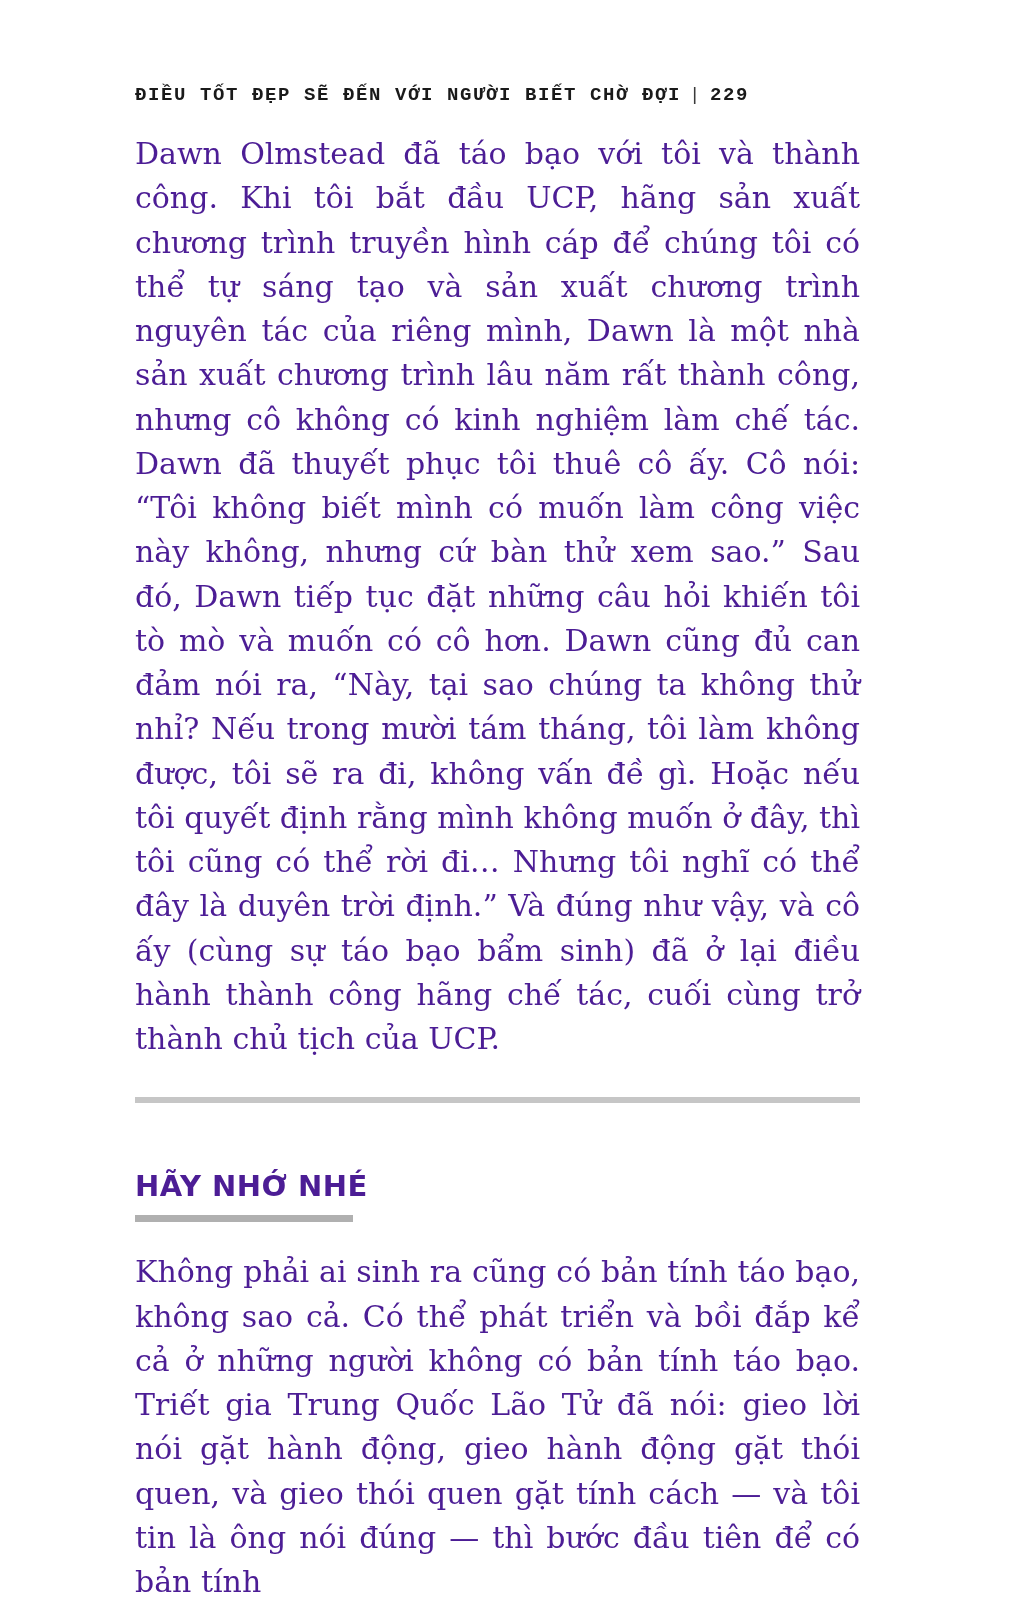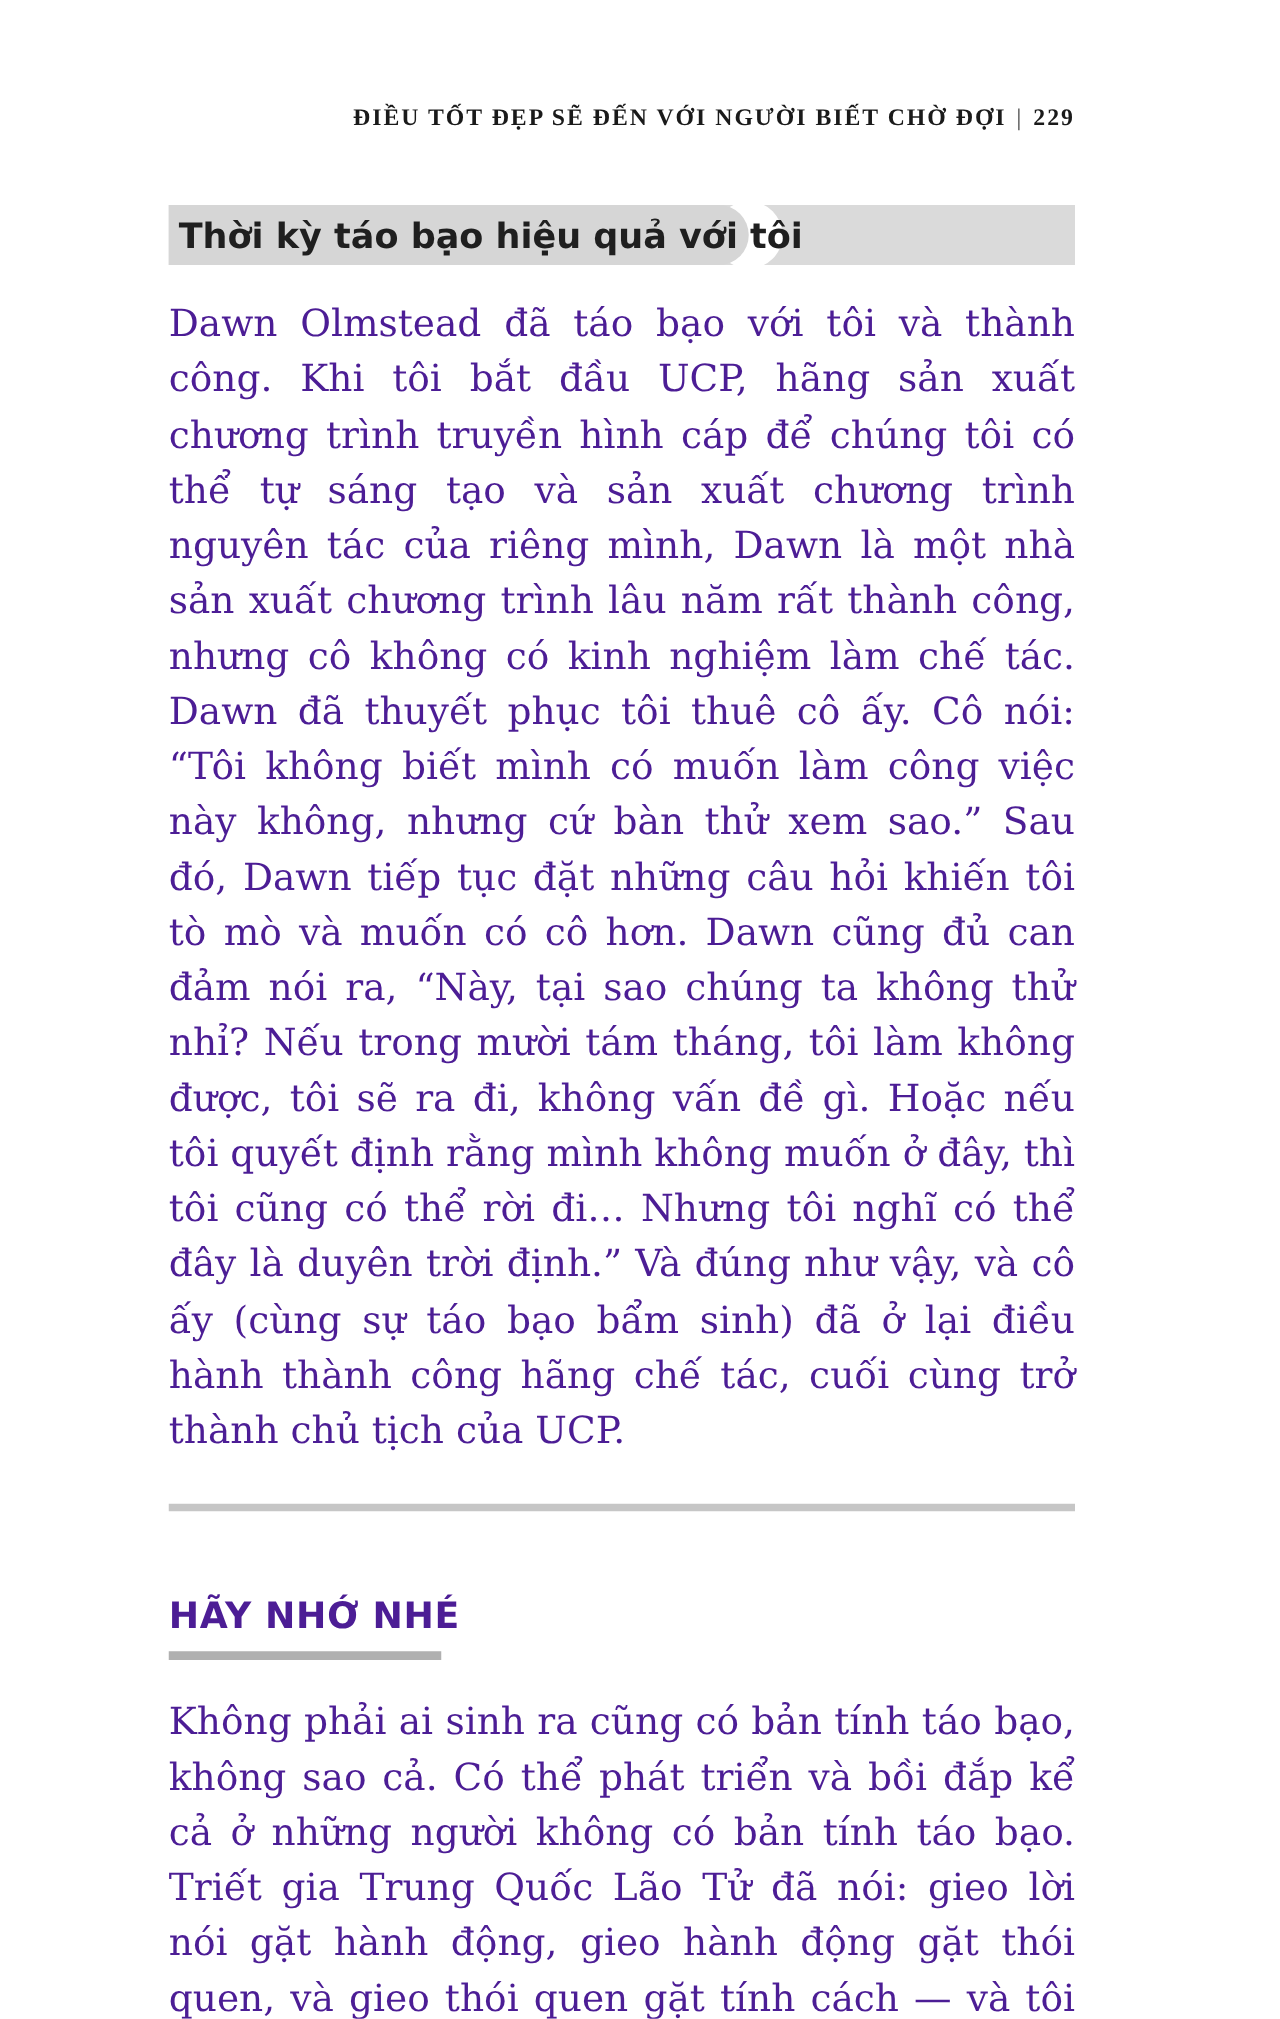--- a/index.html
+++ b/index.html
@@ -17,26 +17,26 @@
   }
   .page {
     box-sizing: border-box;
     width: 1024px;
     height: 1615px;
     padding: 84px 164px 0 135px;
   }
 
   
   .running-header {
-    font-family: Liberation Serif, serif;
+    font-family: Liberation Mono, monospace;
     font-weight: 700;
     font-size: 19px;
     letter-spacing: 1.6px;
     color: #1a1a1a;
-    text-align: right;
+    text-align: left;
     white-space: nowrap;
   }
   .running-header .sep { padding: 0 8px; font-weight: 400; color: #3a3a3a; }
 
   
   .title-bar {
     position: relative;
     margin-top: 58px;
     height: 48px;
     background: #dadada;
@@ -108,26 +108,20 @@
 </style>
 </head>
 <body>
 
 <div class="page">
 
   <div class="running-header">
     <span>ĐIỀU TỐT ĐẸP SẼ ĐẾN VỚI NGƯỜI BIẾT CHỜ ĐỢI</span><span class="sep">|</span><span>229</span>
   </div>
 
-  <div class="title-bar">
-    <div class="cap-hole"></div>
-    <div class="title-inner">
-      <span class="section-title">Thời kỳ táo bạo hiệu quả với tôi</span>
-    </div>
-  </div>
 
   <p class="body-paragraph">Dawn Olmstead đã táo bạo với tôi và thành công. Khi tôi bắt đầu UCP, hãng sản xuất chương trình truyền hình cáp để chúng tôi có thể tự sáng tạo và sản xuất chương trình nguyên tác của riêng mình, Dawn là một nhà sản xuất chương trình lâu năm rất thành công, nhưng cô không có kinh nghiệm làm chế tác. Dawn đã thuyết phục tôi thuê cô ấy. Cô nói: “Tôi không biết mình có muốn làm công việc này không, nhưng cứ bàn thử xem sao.” Sau đó, Dawn tiếp tục đặt những câu hỏi khiến tôi tò mò và muốn có cô hơn. Dawn cũng đủ can đảm nói ra, “Này, tại sao chúng ta không thử nhỉ? Nếu trong mười tám tháng, tôi làm không được, tôi sẽ ra đi, không vấn đề gì. Hoặc nếu tôi quyết định rằng mình không muốn ở đây, thì tôi cũng có thể rời đi… Nhưng tôi nghĩ có thể đây là duyên trời định.” Và đúng như vậy, và cô ấy (cùng sự táo bạo bẩm sinh) đã ở lại điều hành thành công hãng chế tác, cuối cùng trở thành chủ tịch của UCP.</p>
 
   <hr class="section-divider">
 
   <div class="remember-heading">HÃY NHỚ NHÉ</div>
   <div class="remember-underline"></div>
 
   <p class="body-paragraph remember-paragraph">Không phải ai sinh ra cũng có bản tính táo bạo, không sao cả. Có thể phát triển và bồi đắp kể cả ở những người không có bản tính táo bạo. Triết gia Trung Quốc Lão Tử đã nói: gieo lời nói gặt hành động, gieo hành động gặt thói quen, và gieo thói quen gặt tính cách — và tôi tin là ông nói đúng — thì bước đầu tiên để có bản tính</p>
 

